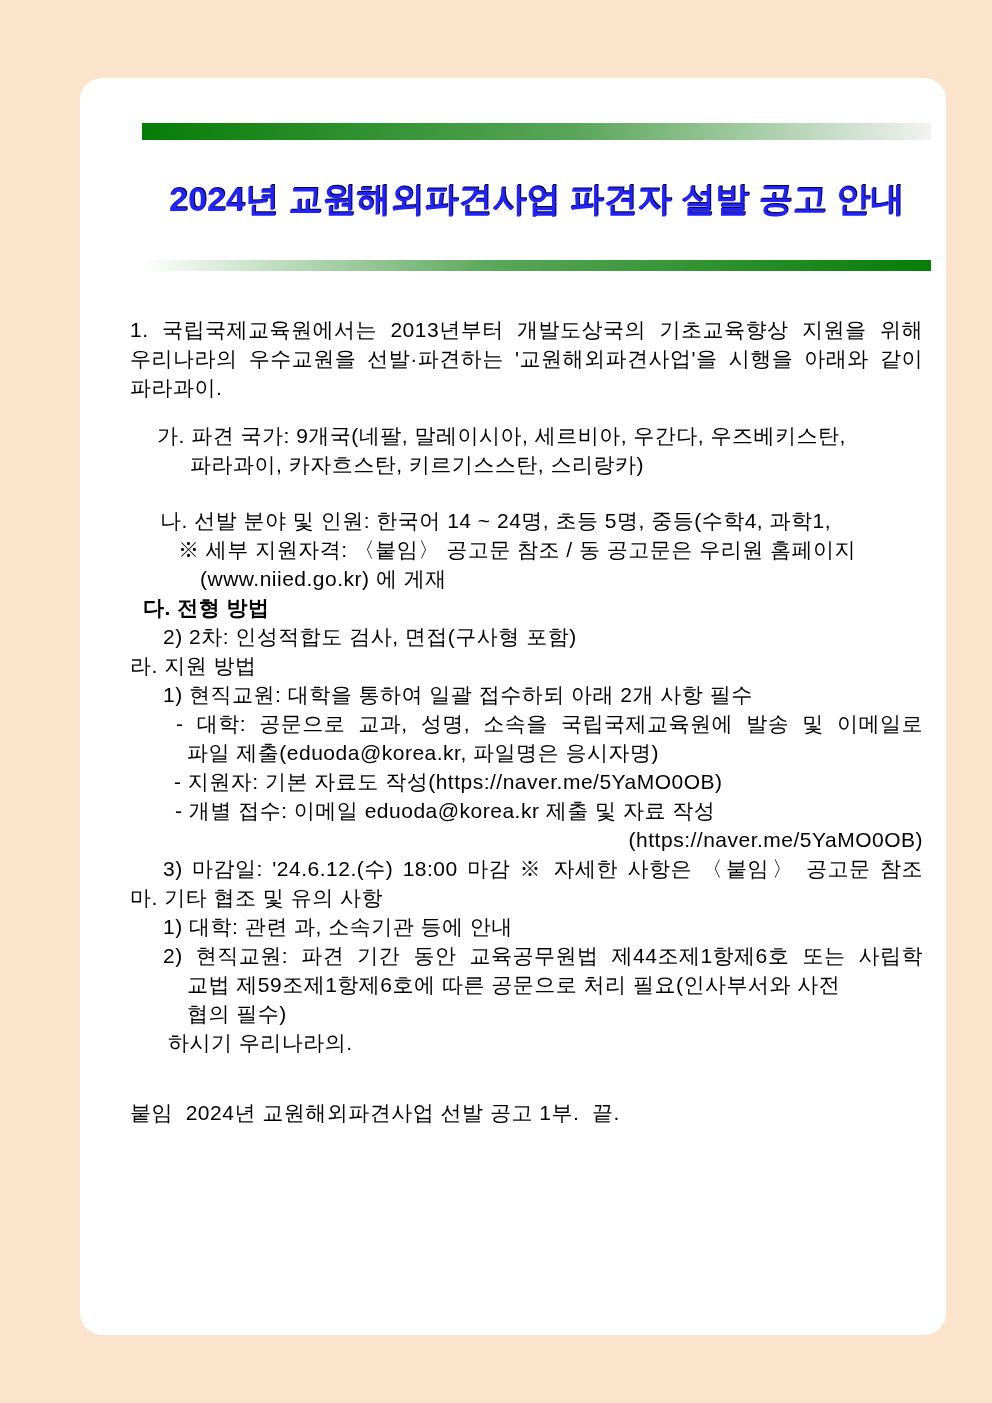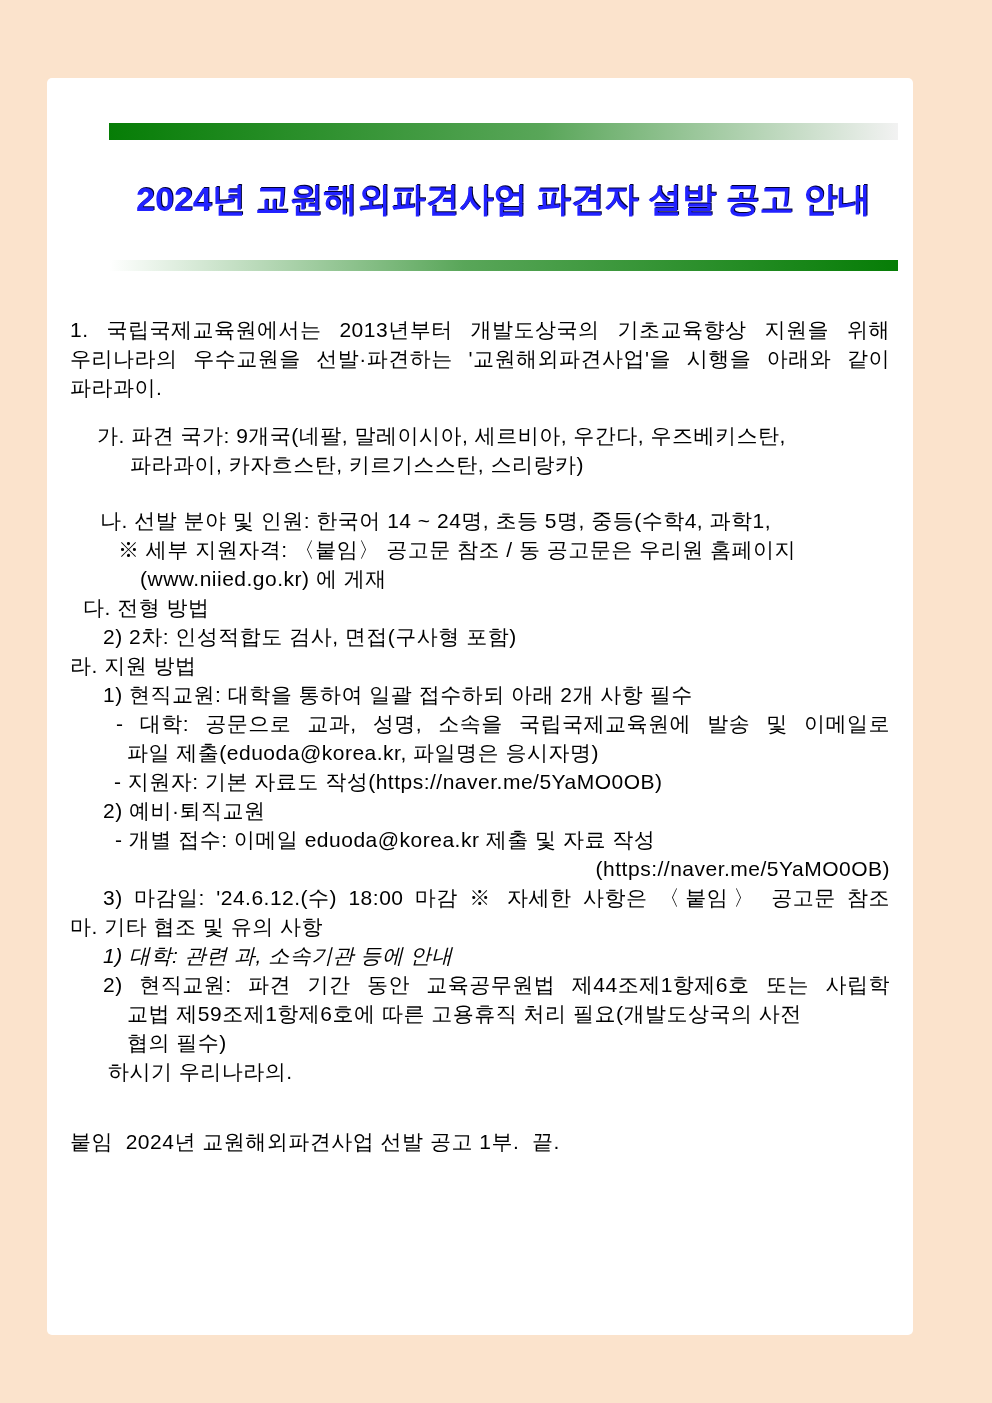--- a/index.html
+++ b/index.html
@@ -9,26 +9,26 @@
   body {
     position: relative;
     width: 992px;
     height: 1403px;
     background: #fbe3cc;
     font-family: "Liberation Sans", sans-serif;
     overflow: hidden;
   }
   .card {
     position: absolute;
-    left: 47px;
+    left: 80px;
     top: 78px;
     width: 866px;
     height: 1257px;
     background: #ffffff;
-    border-radius: 5px;
+    border-radius: 22px;
   }
   .top-bar {
     position: absolute;
     left: 62px;
     top: 45px;
     width: 789px;
     height: 17px;
     background: linear-gradient(to right, #067d06, #59a659 55%, #f2f2f2);
   }
   .bottom-bar {
@@ -59,20 +59,21 @@
     box-sizing: border-box;
     padding: 0 23px;
     font-size: 21px;
     color: #000000;
   }
   .line {
     line-height: 29px;
     min-height: 29px;
     white-space: pre-wrap;
     letter-spacing: 0.5px;
+    margin-left: 27px;
   }
   .line.j {
     text-align: justify;
     text-align-last: justify;
   }
 </style>
 </head>
 <body>
 
 <div class="card">
@@ -83,33 +84,32 @@
       <div class="line j">1. 국립국제교육원에서는 2013년부터 개발도상국의 기초교육향상 지원을 위해</div>
       <div class="line j">우리나라의 우수교원을 선발·파견하는 '교원해외파견사업'을 시행을 아래와 같이</div>
       <div class="line">파라과이.</div>
       <div class="line" style="min-height: 19px; line-height: 19px;"></div>
       <div class="line" style="padding-left: 27px;">가. 파견 국가: 9개국(네팔, 말레이시아, 세르비아, 우간다, 우즈베키스탄,</div>
       <div class="line" style="padding-left: 60px;">파라과이, 카자흐스탄, 키르기스스탄, 스리랑카)</div>
       <div class="line" style="min-height: 27px; line-height: 27px;"></div>
       <div class="line" style="padding-left: 30px;">나. 선발 분야 및 인원: 한국어 14 ~ 24명, 초등 5명, 중등(수학4, 과학1,</div>
       <div class="line" style="padding-left: 48px;">※ 세부 지원자격: 〈붙임〉 공고문 참조 / 동 공고문은 우리원 홈페이지</div>
       <div class="line" style="padding-left: 70px;">(www.niied.go.kr) 에 게재</div>
-      <div class="line" style="padding-left: 13px;">다. 전형 방법</div>
+      <div class="line" style="padding-left: 13px; font-weight: bold;">다. 전형 방법</div>
       <div class="line" style="padding-left: 33px;">2) 2차: 인성적합도 검사, 면접(구사형 포함)</div>
       <div class="line">라. 지원 방법</div>
       <div class="line" style="padding-left: 33px;">1) 현직교원: 대학을 통하여 일괄 접수하되 아래 2개 사항 필수</div>
       <div class="line j" style="padding-left: 46px;">- 대학: 공문으로 교과, 성명, 소속을 국립국제교육원에 발송 및 이메일로</div>
       <div class="line" style="padding-left: 57px;">파일 제출(eduoda@korea.kr, 파일명은 응시자명)</div>
       <div class="line" style="padding-left: 44px;">- 지원자: 기본 자료도 작성(https://naver.me/5YaMO0OB)</div>
-      <div class="line" style="padding-left: 33px;">2) 예비·퇴직교원</div>
       <div class="line" style="padding-left: 45px;">- 개별 접수: 이메일 eduoda@korea.kr 제출 및 자료 작성</div>
       <div class="line" style="padding-left: 48px; text-align: right;">(https://naver.me/5YaMO0OB)</div>
       <div class="line j" style="padding-left: 33px;">3) 마감일: '24.6.12.(수) 18:00 마감 ※ 자세한 사항은 〈붙임〉 공고문 참조</div>
       <div class="line">마. 기타 협조 및 유의 사항</div>
-      <div class="line" style="padding-left: 33px; font-style: italic;">1) 대학: 관련 과, 소속기관 등에 안내</div>
+      <div class="line" style="padding-left: 33px;">1) 대학: 관련 과, 소속기관 등에 안내</div>
       <div class="line j" style="padding-left: 33px;">2) 현직교원: 파견 기간 동안 교육공무원법 제44조제1항제6호 또는 사립학</div>
-      <div class="line" style="padding-left: 57px;">교법 제59조제1항제6호에 따른 고용휴직 처리 필요(개발도상국의 사전</div>
+      <div class="line" style="padding-left: 57px;">교법 제59조제1항제6호에 따른 공문으로 처리 필요(인사부서와 사전</div>
       <div class="line" style="padding-left: 57px;">협의 필수)</div>
       <div class="line" style="padding-left: 38px;">하시기 우리나라의.</div>
       <div class="line" style="min-height: 41px; line-height: 41px;"></div>
       <div class="line">붙임  2024년 교원해외파견사업 선발 공고 1부.  끝.</div>
     </div>
 </div>
 
 </body></html>

